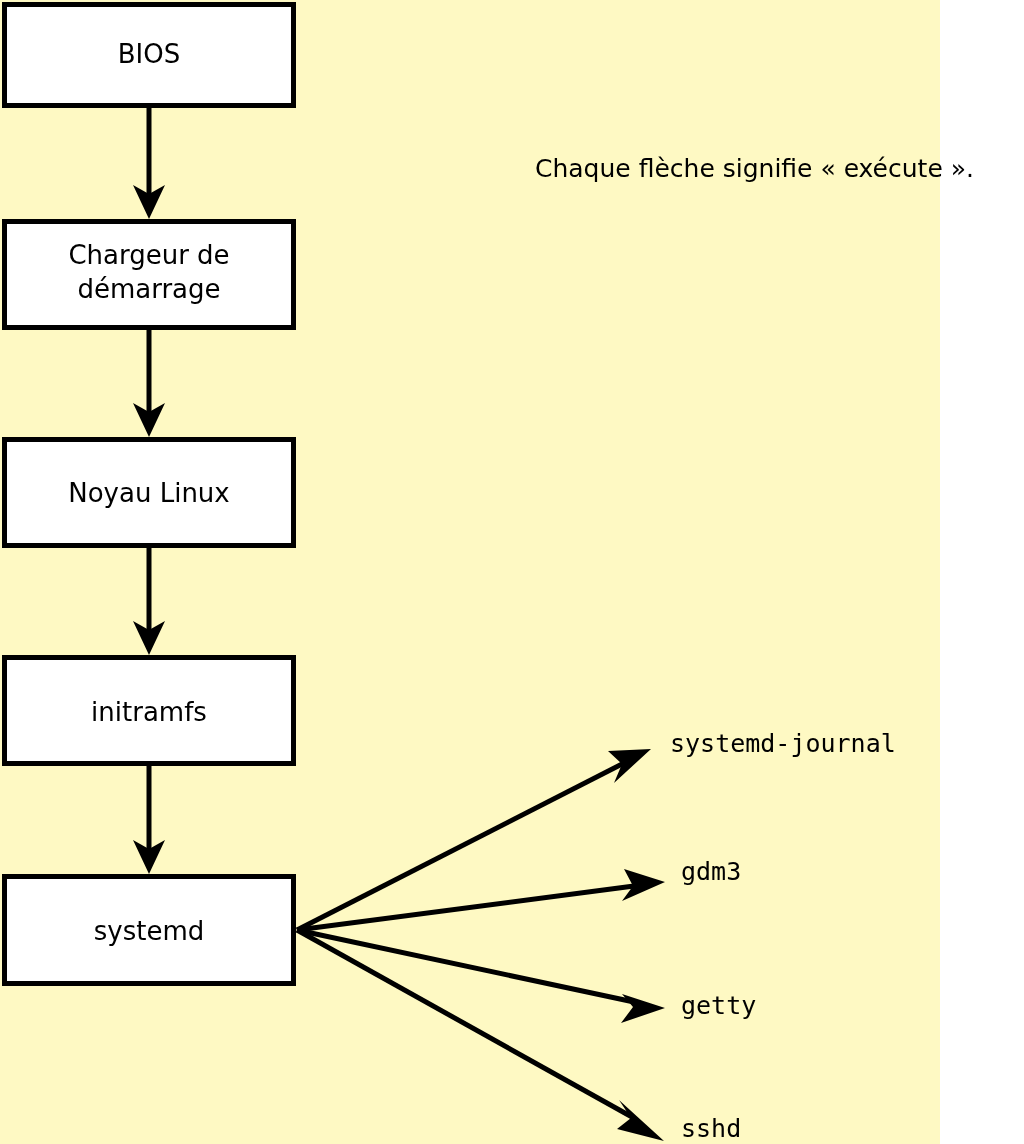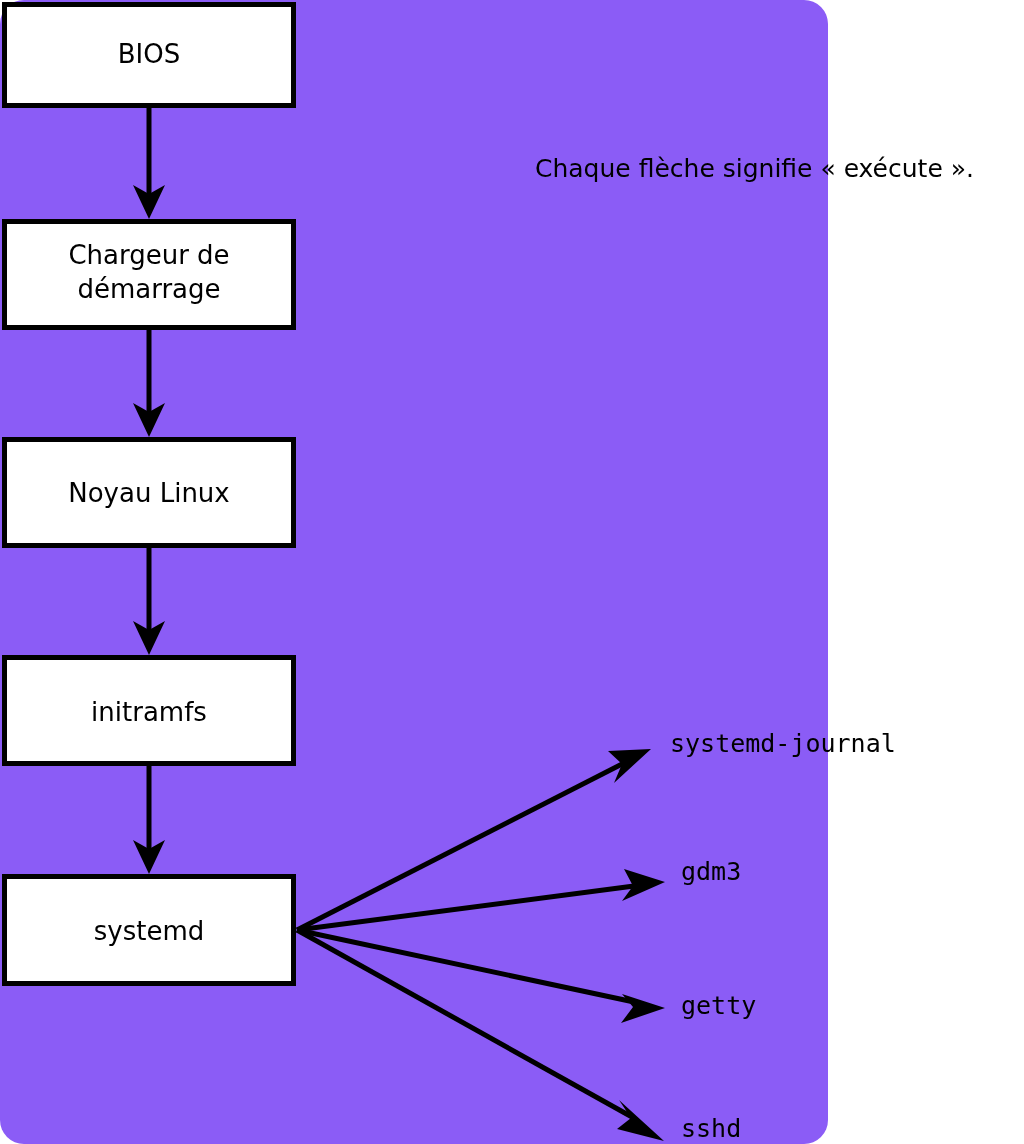--- a/index.html
+++ b/index.html
@@ -8,24 +8,23 @@
     background: #ffffff;
   }
   body {
     width: 1024px;
     height: 1144px;
     overflow: hidden;
     font-family: "DejaVu Sans", sans-serif;
   }
   #diagram-root {
     position: relative;
-    width: 828px;
+    width: 940px;
     height: 1144px;
-    background: #8b5cf6;
-    border-radius: 24px;
+    background: #fef9c3;
   }
   svg.diagram-canvas {
     position: absolute;
     top: 0;
     left: 0;
     width: 1024px;
     height: 1144px;
     display: block;
   }
   .node-box {

